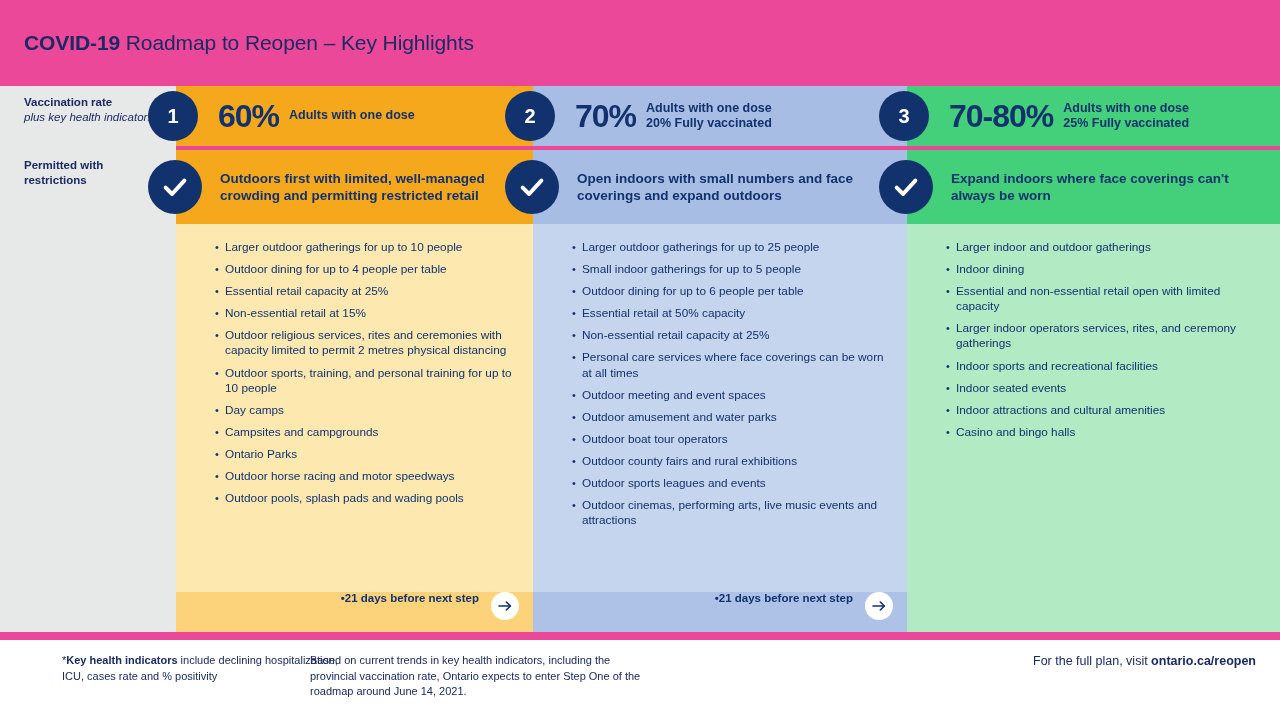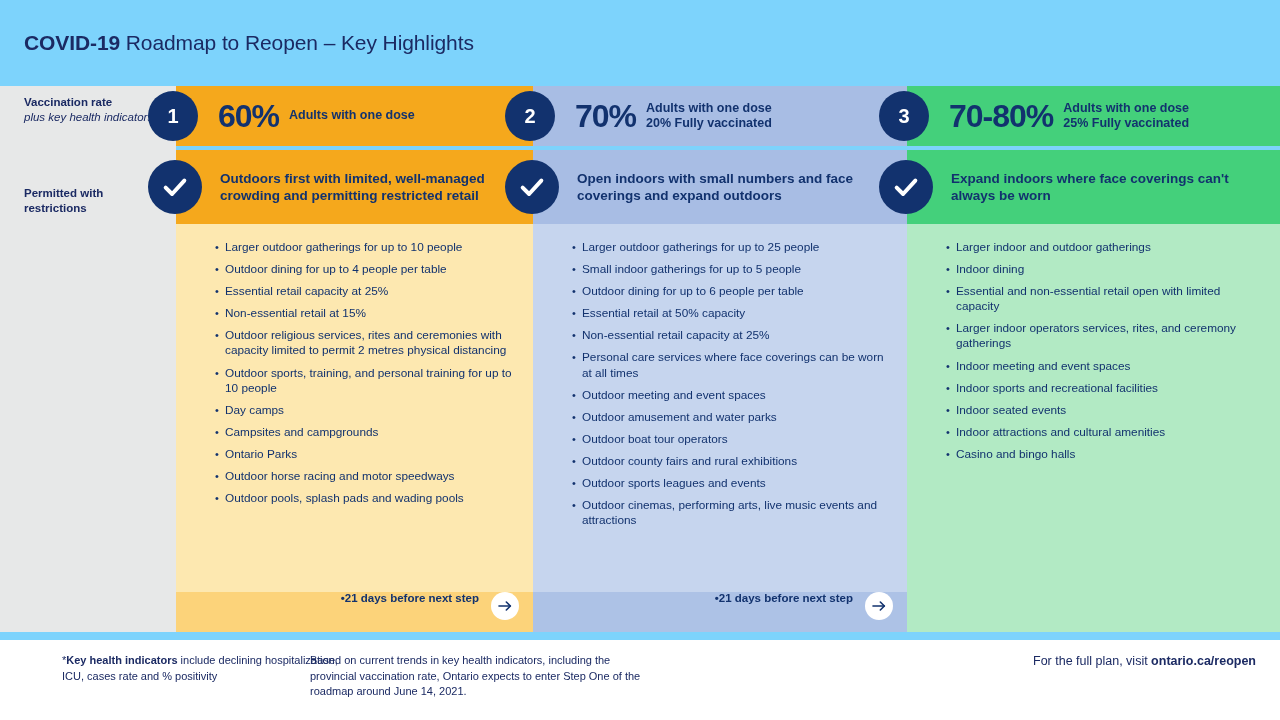--- a/index.html
+++ b/index.html
@@ -2,21 +2,21 @@
 <html><head>
 <meta charset="utf-8">
 <style>
   * { box-sizing: border-box; margin: 0; padding: 0; }
   html, body {
     width: 1280px; height: 720px;
     background: #ffffff;
     font-family: "Liberation Sans", sans-serif;
     overflow: hidden;
   }
-  .page { position: relative; width: 1280px; height: 720px; background:#7dd3fc; }
+  .page { position: relative; width: 1280px; height: 720px; background:#ec4899; }
 
   
   .title-bar {
     position: absolute; left: 0; top: 0; width: 1280px; height: 86px;
     display: flex; align-items: center;
   }
   .title {
     margin-left: 24px;
     font-size: 21px; color: #1b2a63; letter-spacing: -0.1px;
   }
@@ -29,21 +29,21 @@
   }
   .sidebar {
     position: absolute; left: 0; top: 0; width: 176px; height: 546px;
     background: #e7e8e8;
   }
   .side-label {
     position: absolute; left: 24px; width: 140px;
     color: #1b2a63; font-size: 11.5px; line-height: 1.32;
   }
   .side-label.vax { top: 9px; }
-  .side-label.permitted { top: 100px; }
+  .side-label.permitted { top: 72px; }
   .side-label .b { font-weight: bold; display:block; }
   .side-label .i { font-style: italic; display:block; }
 
   
   .row-vax { position: absolute; left: 176px; top: 0; width: 1104px; height: 60px; }
   .row-perm { position: absolute; left: 176px; top: 64px; width: 1104px; height: 482px; }
 
   .col { position: absolute; top: 0; height: 100%; }
   .col.c1 { left: 0;    width: 357px; }
   .col.c2 { left: 357px; width: 374px; }
@@ -283,21 +283,20 @@
               </svg>
           </div>
           <div class="perm-title">Expand indoors where face coverings can't always be worn</div>
         </div>
         <div class="body s3">
           <ul class="bullets">
               <li>Larger indoor and outdoor gatherings</li>
               <li>Indoor dining</li>
               <li>Essential and non-essential retail open with limited capacity</li>
               <li>Larger indoor operators services, rites, and ceremony gatherings</li>
-              <li>Indoor meeting and event spaces</li>
               <li>Indoor sports and recreational facilities</li>
               <li>Indoor seated events</li>
               <li>Indoor attractions and cultural amenities</li>
               <li>Casino and bingo halls</li>
             </ul>
         </div>
       </div>
 
     </div>
   </div>

